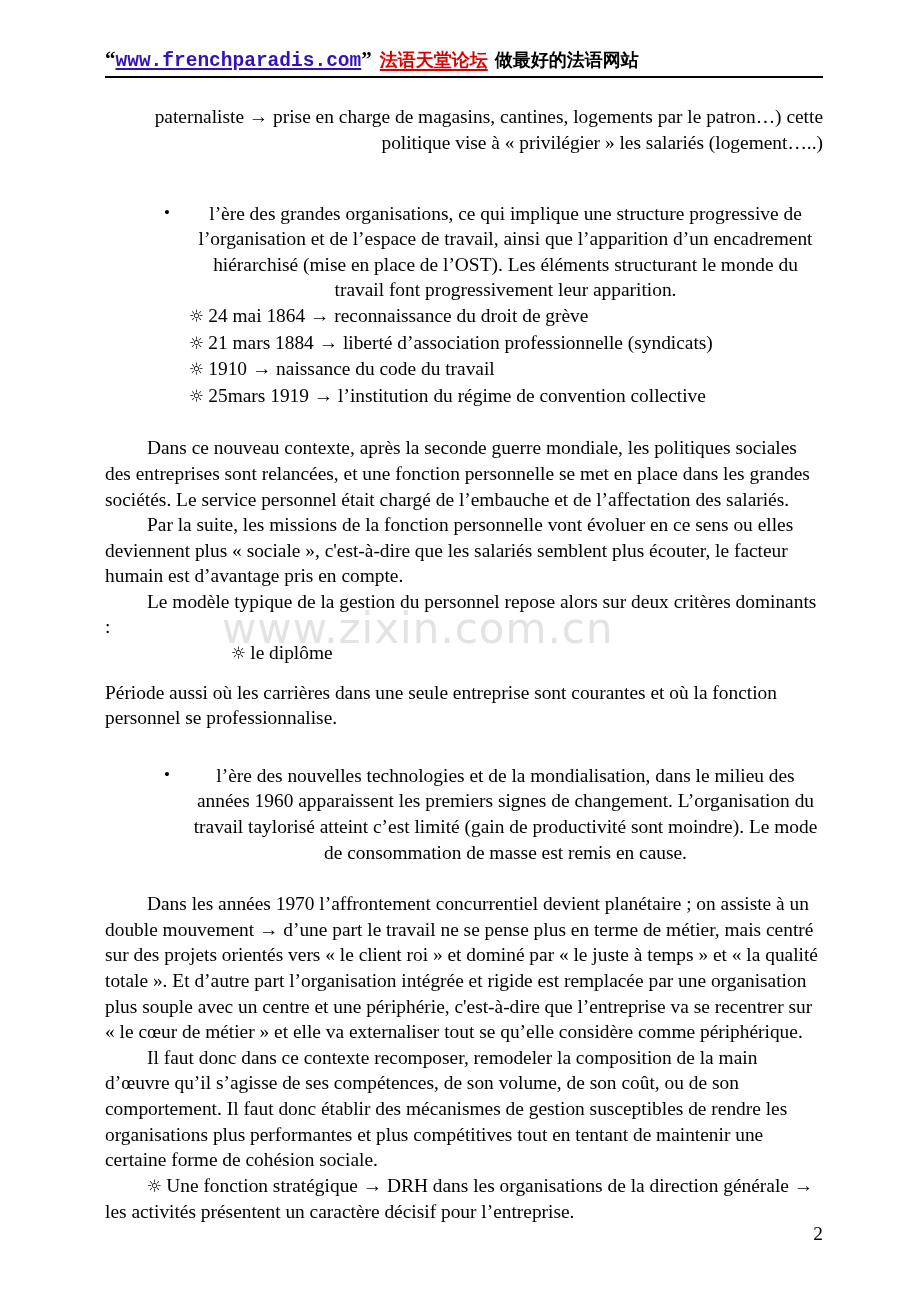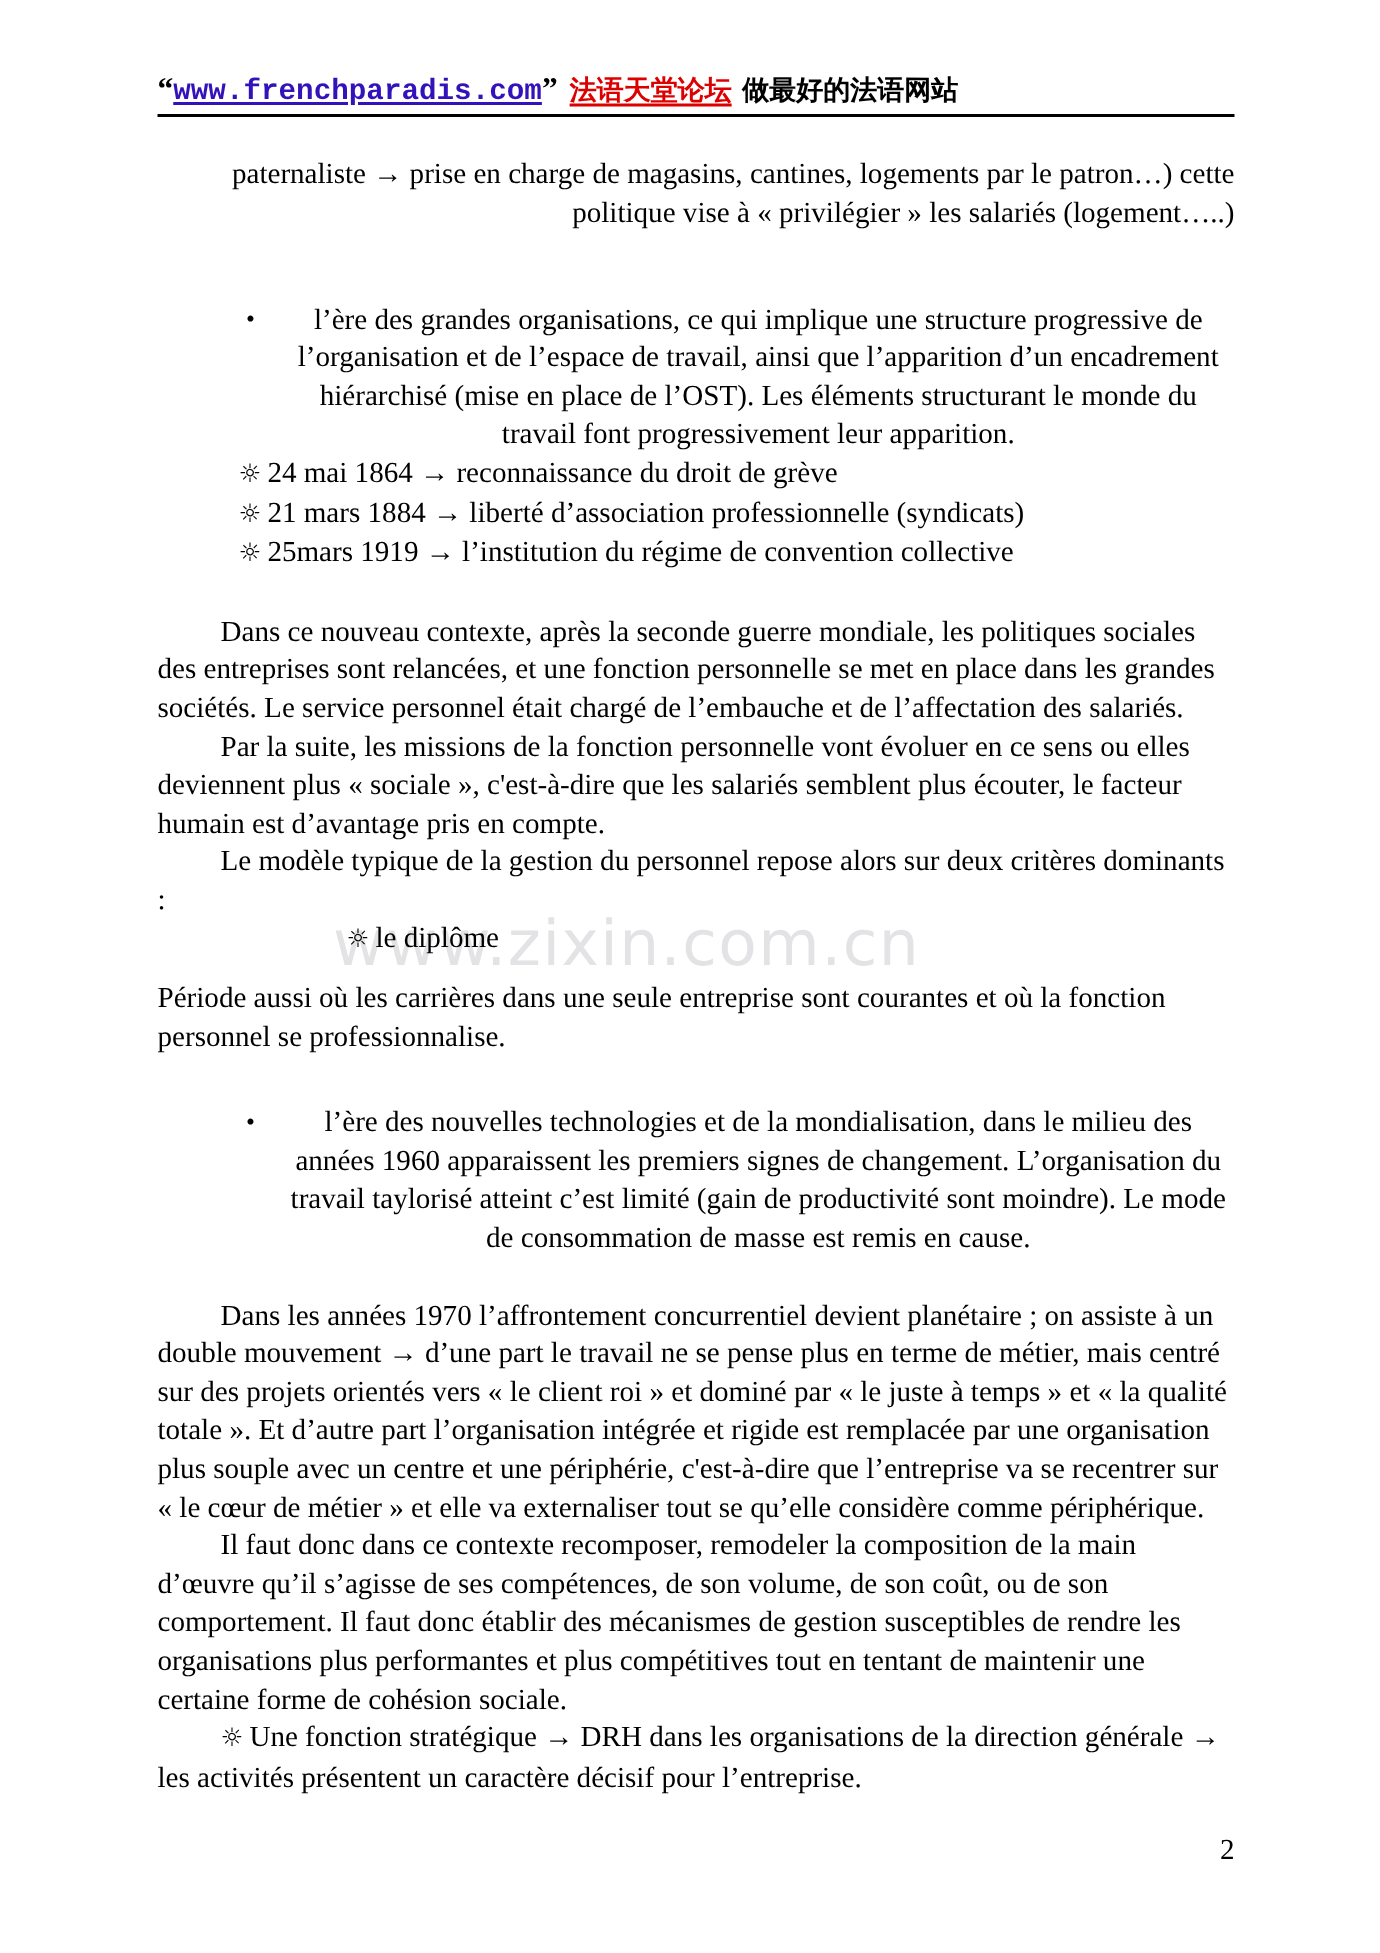--- a/index.html
+++ b/index.html
@@ -110,21 +110,21 @@
   
   ul.sunlist {
     margin: 0;
     padding: 0;
     list-style: none;
   }
   ul.sunlist > li {
     font-size: 19.4px;
     line-height: 25.6px;
   }
-  ul.sunlist.indent-dates > li { margin-left: 54px; }
+  ul.sunlist.indent-dates > li { margin-left: 84px; }
   ul.sunlist.indent-criteria > li { margin-left: 126px; }
   .sun {
     font-family: "DejaVu Sans", sans-serif;
     font-size: 17px;
     margin-right: 4px;
   }
   p.sunpara {
     margin: 0;
     font-size: 19.4px;
     line-height: 25.6px;
@@ -174,20 +174,21 @@
     <div class="spacer-lg"></div>
     <div class="spacer-sm"></div>
 
     <ul class="bullets">
       <li>l’ère des grandes organisations, ce qui implique une structure progressive de l’organisation et de l’espace de travail, ainsi que l’apparition d’un encadrement hiérarchisé (mise en place de l’OST). Les éléments structurant le monde du travail font progressivement leur apparition.</li>
     </ul>
 
     <ul class="sunlist indent-dates">
       <li><span class="sun">☼</span><span>24 mai 1864 → reconnaissance du droit de grève</span></li>
       <li><span class="sun">☼</span><span>21 mars 1884 → liberté d’association professionnelle (syndicats)</span></li>
+      <li><span class="sun">☼</span><span>1910 → naissance du code du travail</span></li>
       <li><span class="sun">☼</span><span>25mars 1919 → l’institution du régime de convention collective</span></li>
     </ul>
 
     <div class="spacer-md"></div>
 
     <p class="para indent">Dans ce nouveau contexte, après la seconde guerre mondiale, les politiques sociales des entreprises sont relancées, et une fonction personnelle se met en place dans les grandes sociétés. Le service personnel était chargé de l’embauche et de l’affectation des salariés.</p>
     <p class="para indent">Par la suite, les missions de la fonction personnelle vont évoluer en ce sens ou elles deviennent plus « sociale », c'est-à-dire que les salariés semblent plus écouter, le facteur humain est d’avantage pris en compte.</p>
     <p class="para indent">Le modèle typique de la gestion du personnel repose alors sur deux critères dominants :</p>
 
     <ul class="sunlist indent-criteria">

